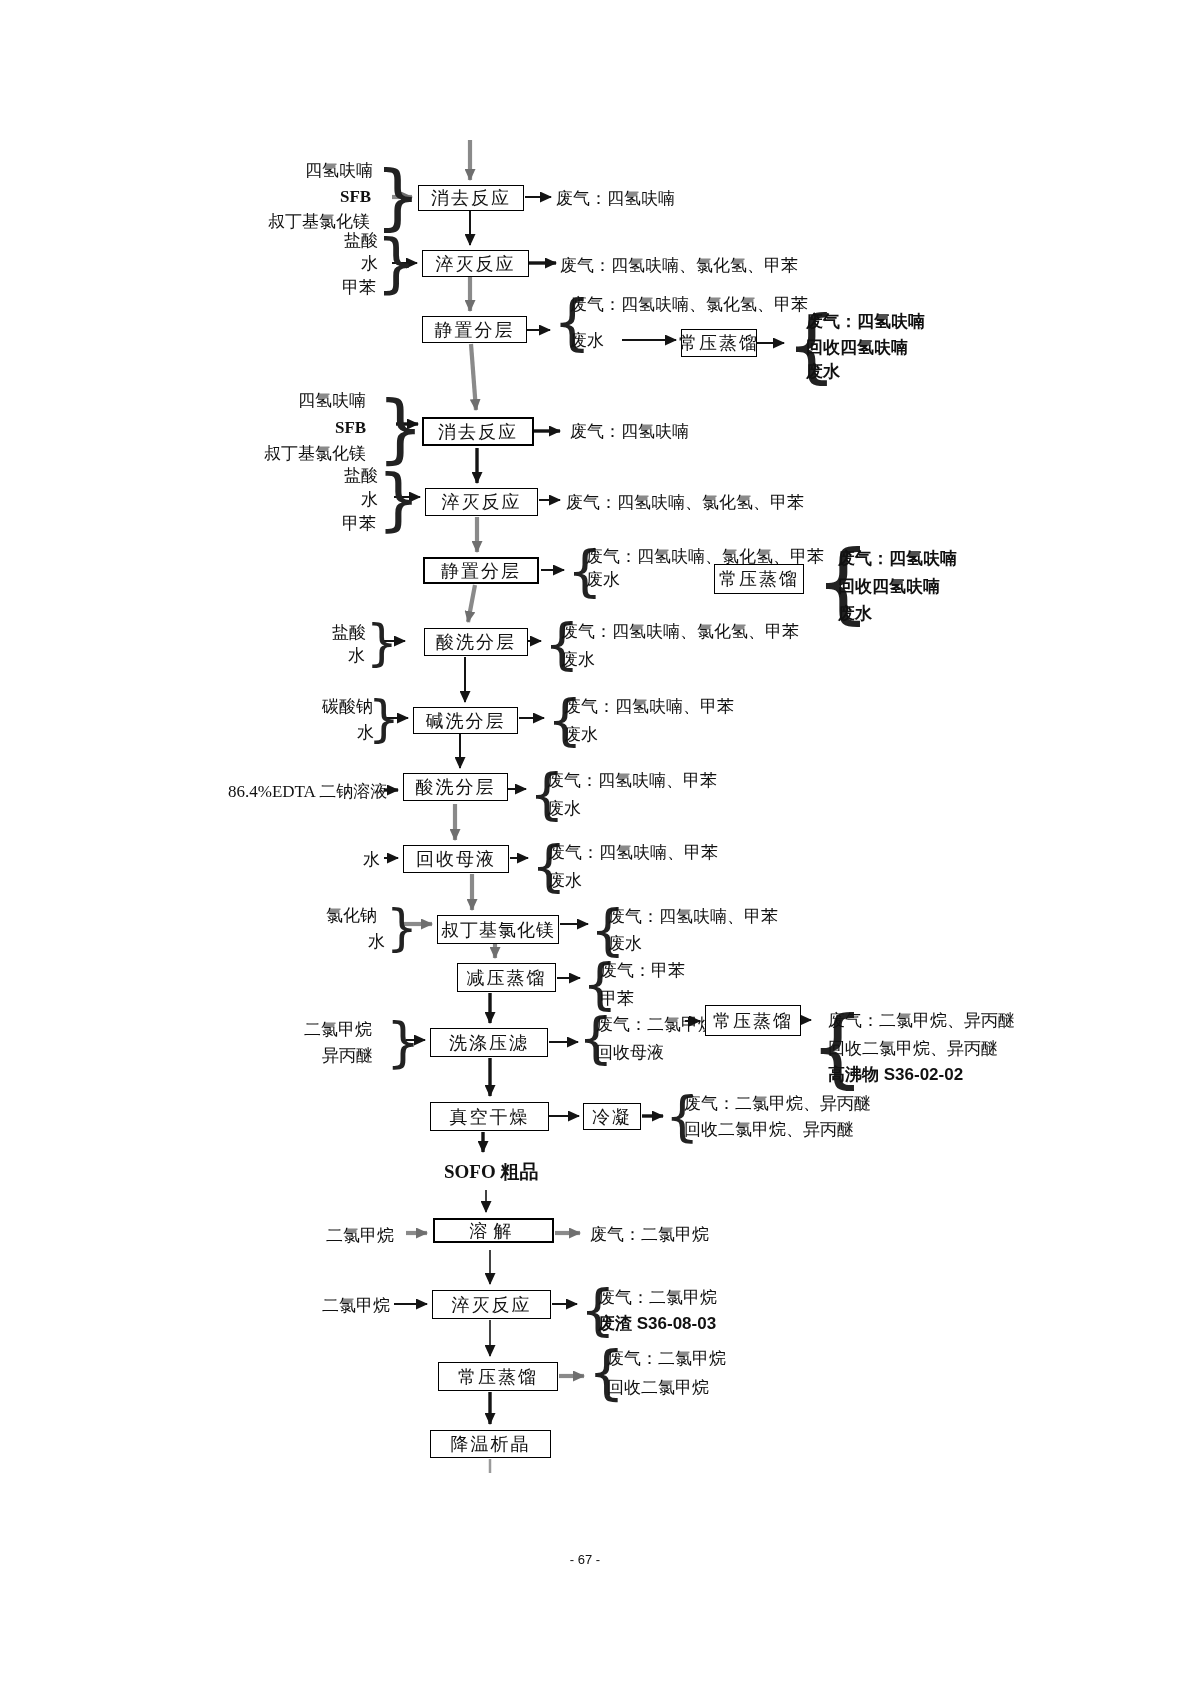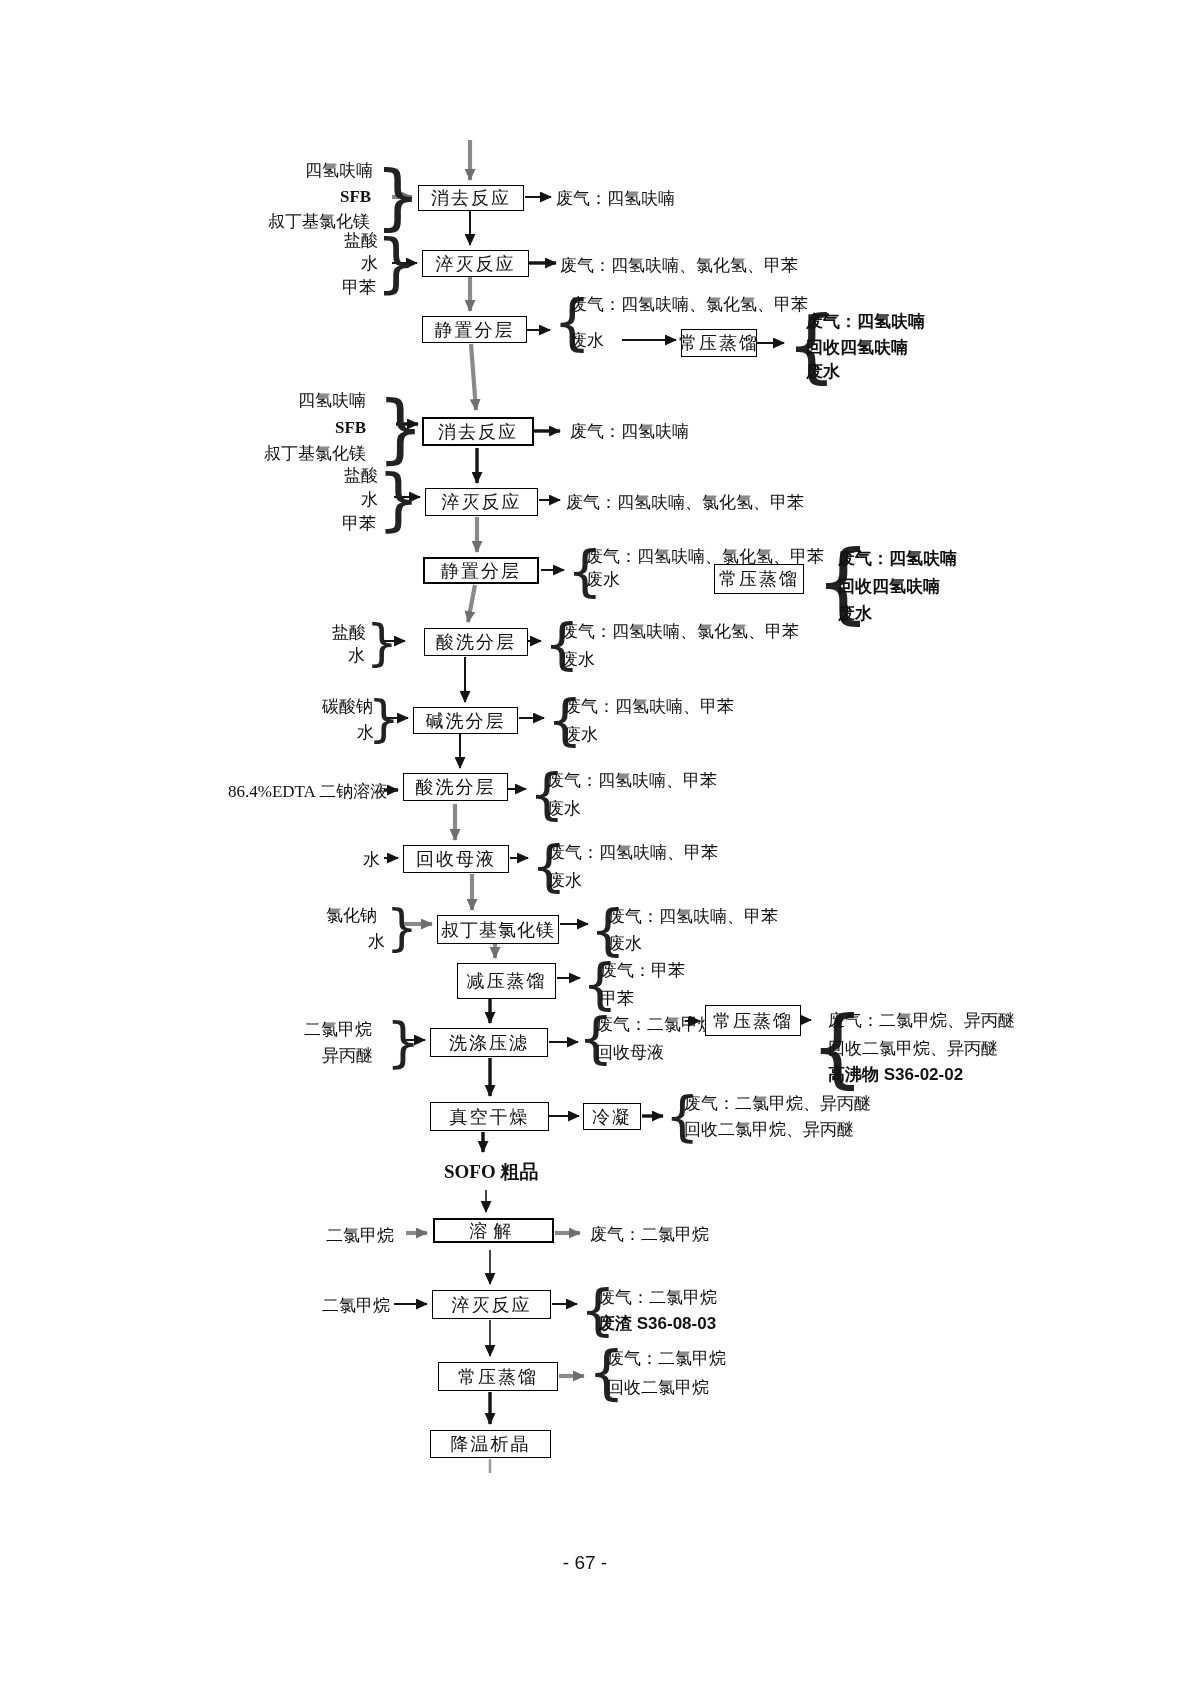--- a/index.html
+++ b/index.html
@@ -20,21 +20,21 @@
     font-size:18px; letter-spacing:2px; white-space:nowrap; z-index:3;
   }
   .pbox.bb{border-width:2.6px;}
   .lbl{position:absolute; font-size:17px; line-height:1.25; white-space:nowrap; z-index:2;}
   .lbl.b{font-weight:bold;}
   .lbl.serif{font-family:"Liberation Serif","DejaVu Serif",serif;}
   .brace{
     position:absolute; font-family:"DejaVu Sans",sans-serif; line-height:1;
     color:#222; z-index:1; font-weight:400;
   }
-  .pagenum{position:absolute; font-size:19px; text-align:center; width:130px;}
+  .pagenum{position:absolute; font-size:13px; text-align:center; width:130px;}
 </style>
 </head>
 <body>
 
 <div class="canvas">
 
   <svg class="connectors">
     <defs>
       <marker id="mb" markerUnits="userSpaceOnUse" markerWidth="13" markerHeight="11" refX="11" refY="5.5" orient="auto">
         <path d="M0,0 L12,5.5 L0,11 z" fill="#141414"></path>
@@ -179,21 +179,21 @@
   <span class="lbl" style="left:548px;top:870px">废水</span>
 
   <span class="lbl" style="left:326px;top:905px">氯化钠</span>
   <span class="lbl" style="left:368px;top:931px">水</span>
   <span class="brace" style="left:386px;top:903px;font-size:50px">}</span>
   <div class="pbox" style="left:437px;top:915px;width:122px;height:29px;letter-spacing:1px">叔丁基氯化镁</div>
   <span class="brace" style="left:590px;top:902px;font-size:56px">{</span>
   <span class="lbl" style="left:608px;top:906px">废气：四氢呋喃、甲苯</span>
   <span class="lbl" style="left:608px;top:933px">废水</span>
 
-  <div class="pbox" style="left:457px;top:963px;width:99px;height:36px">减压蒸馏</div>
+  <div class="pbox" style="left:457px;top:963px;width:99px;height:29px">减压蒸馏</div>
   <span class="brace" style="left:582px;top:956px;font-size:56px">{</span>
   <span class="lbl" style="left:600px;top:960px">废气：甲苯</span>
   <span class="lbl" style="left:600px;top:988px">甲苯</span>
 
   <span class="lbl" style="left:304px;top:1019px">二氯甲烷</span>
   <span class="lbl" style="left:322px;top:1045px">异丙醚</span>
   <span class="brace" style="left:386px;top:1016px;font-size:54px">}</span>
   <div class="pbox" style="left:430px;top:1028px;width:118px;height:29px">洗涤压滤</div>
   <span class="brace" style="left:578px;top:1010px;font-size:56px">{</span>
   <span class="lbl" style="left:596px;top:1014px">废气：二氯甲烷</span>

